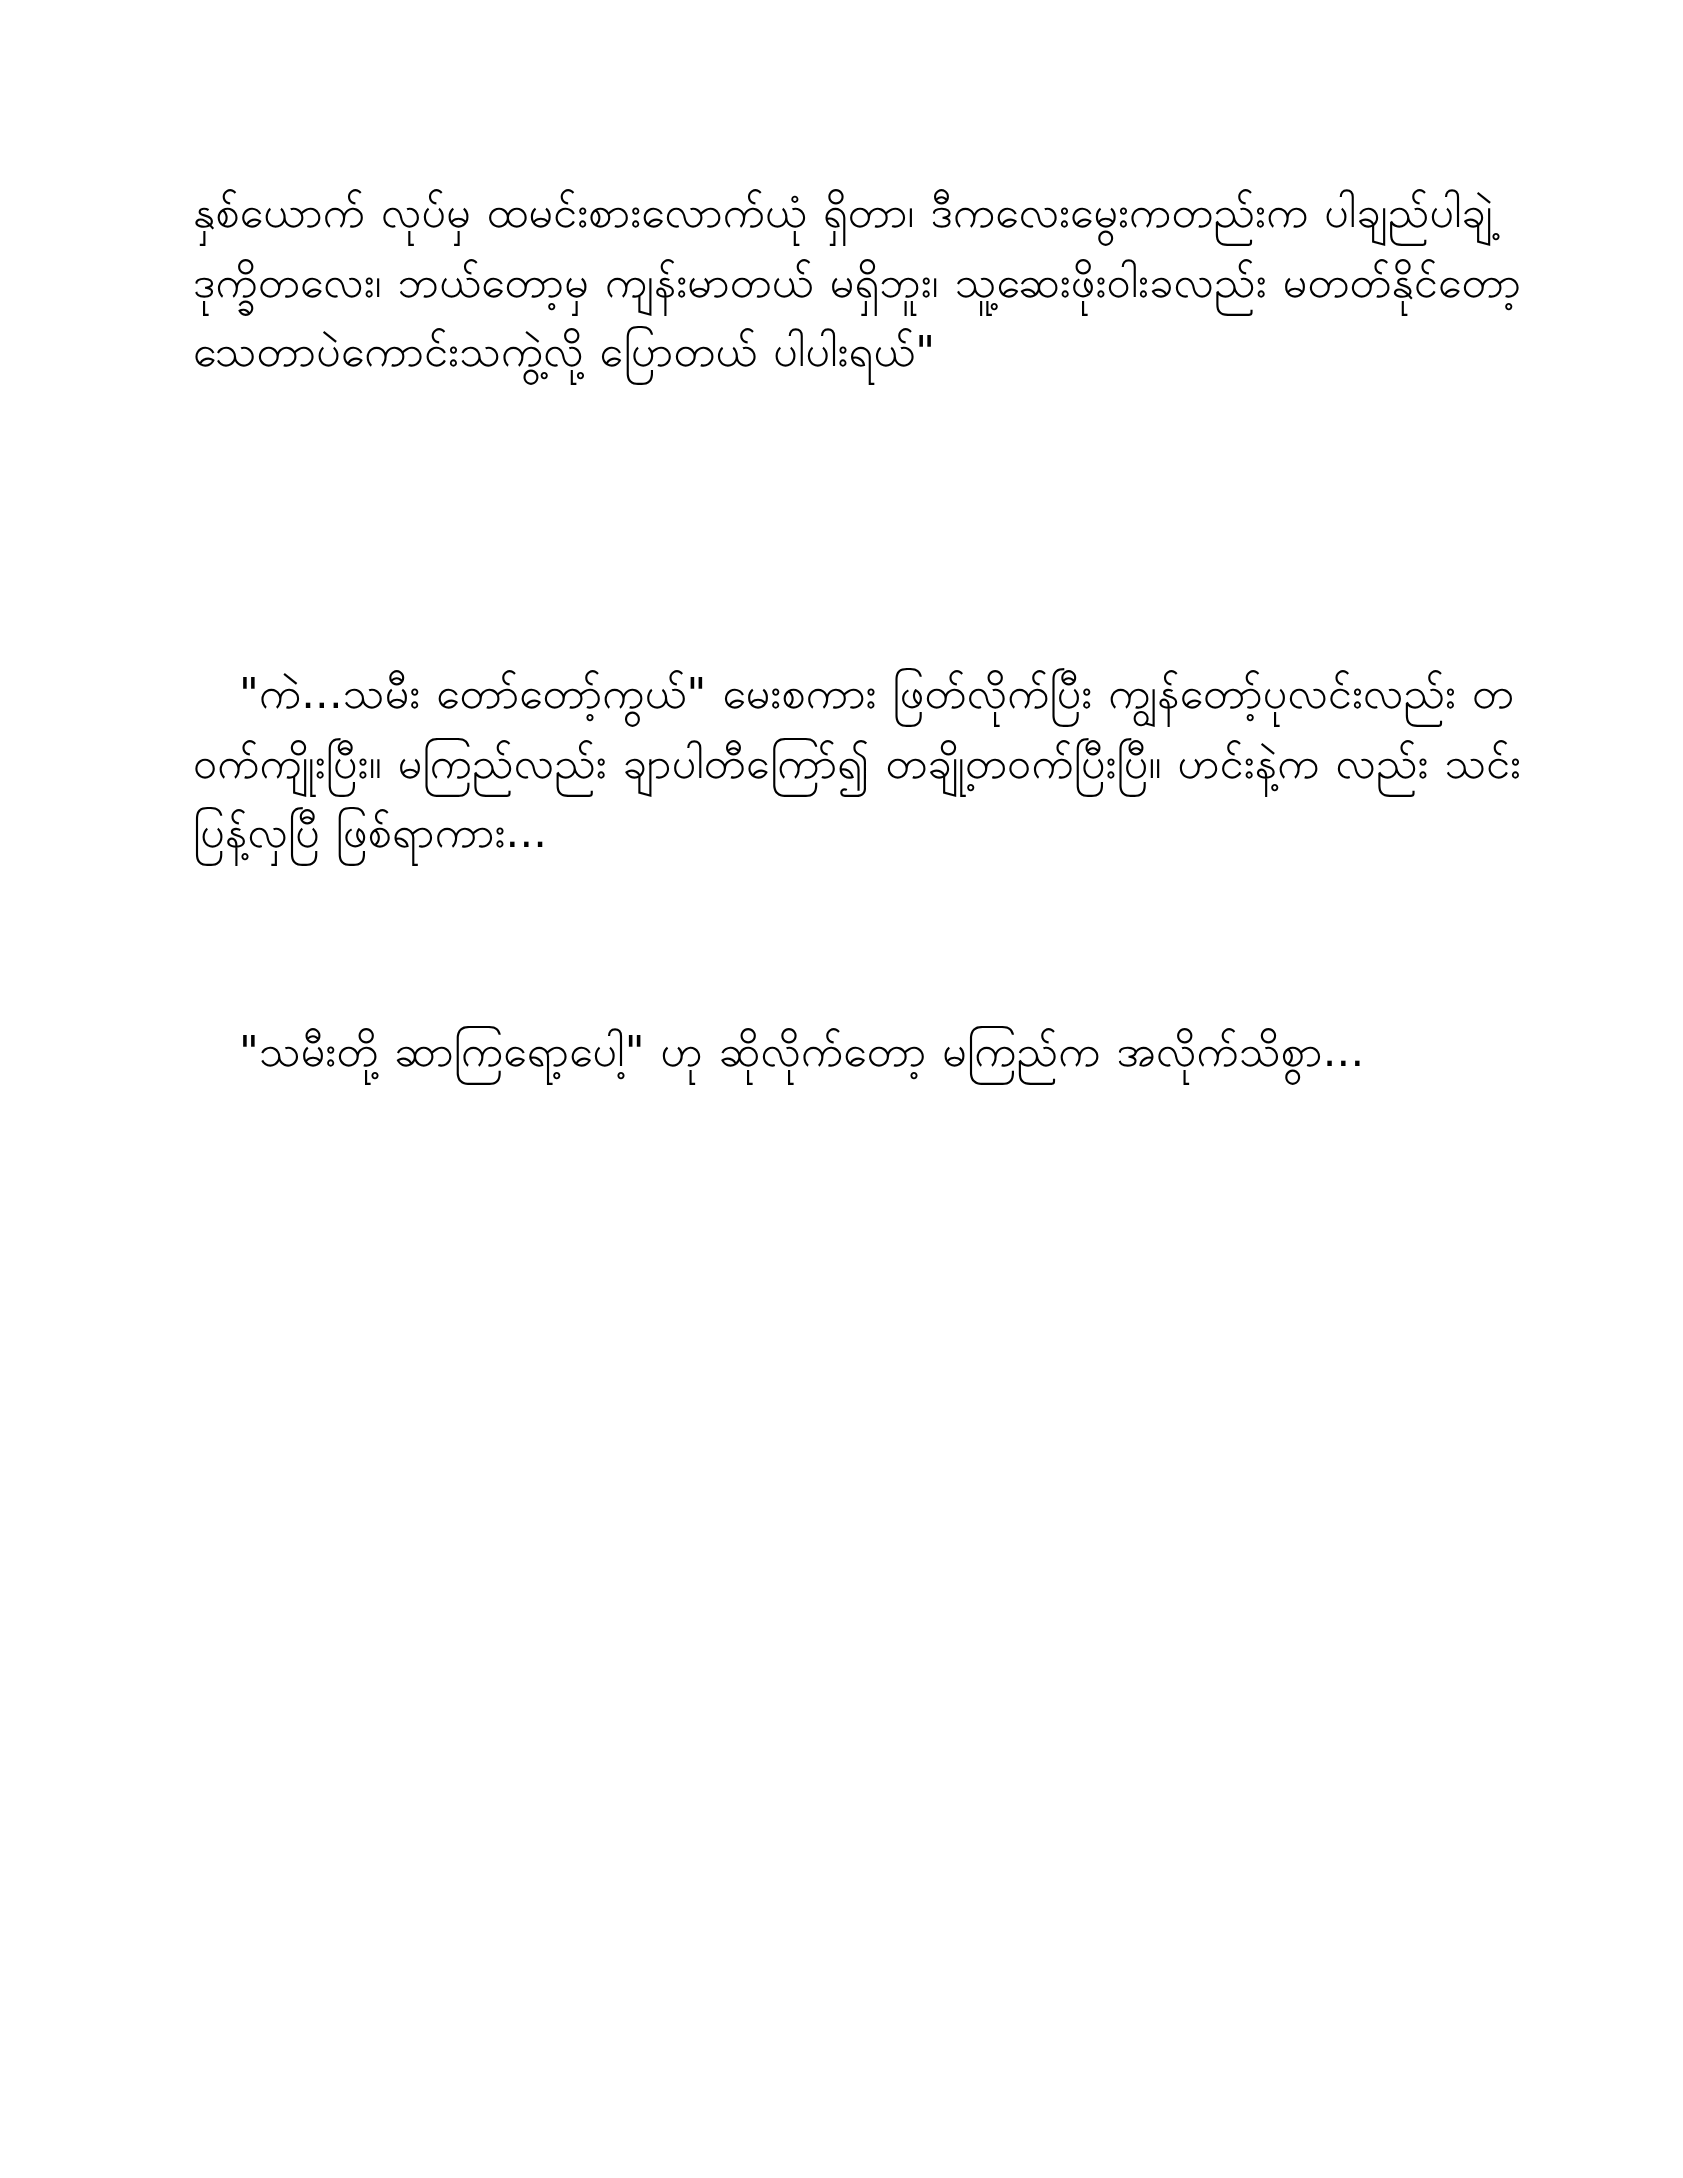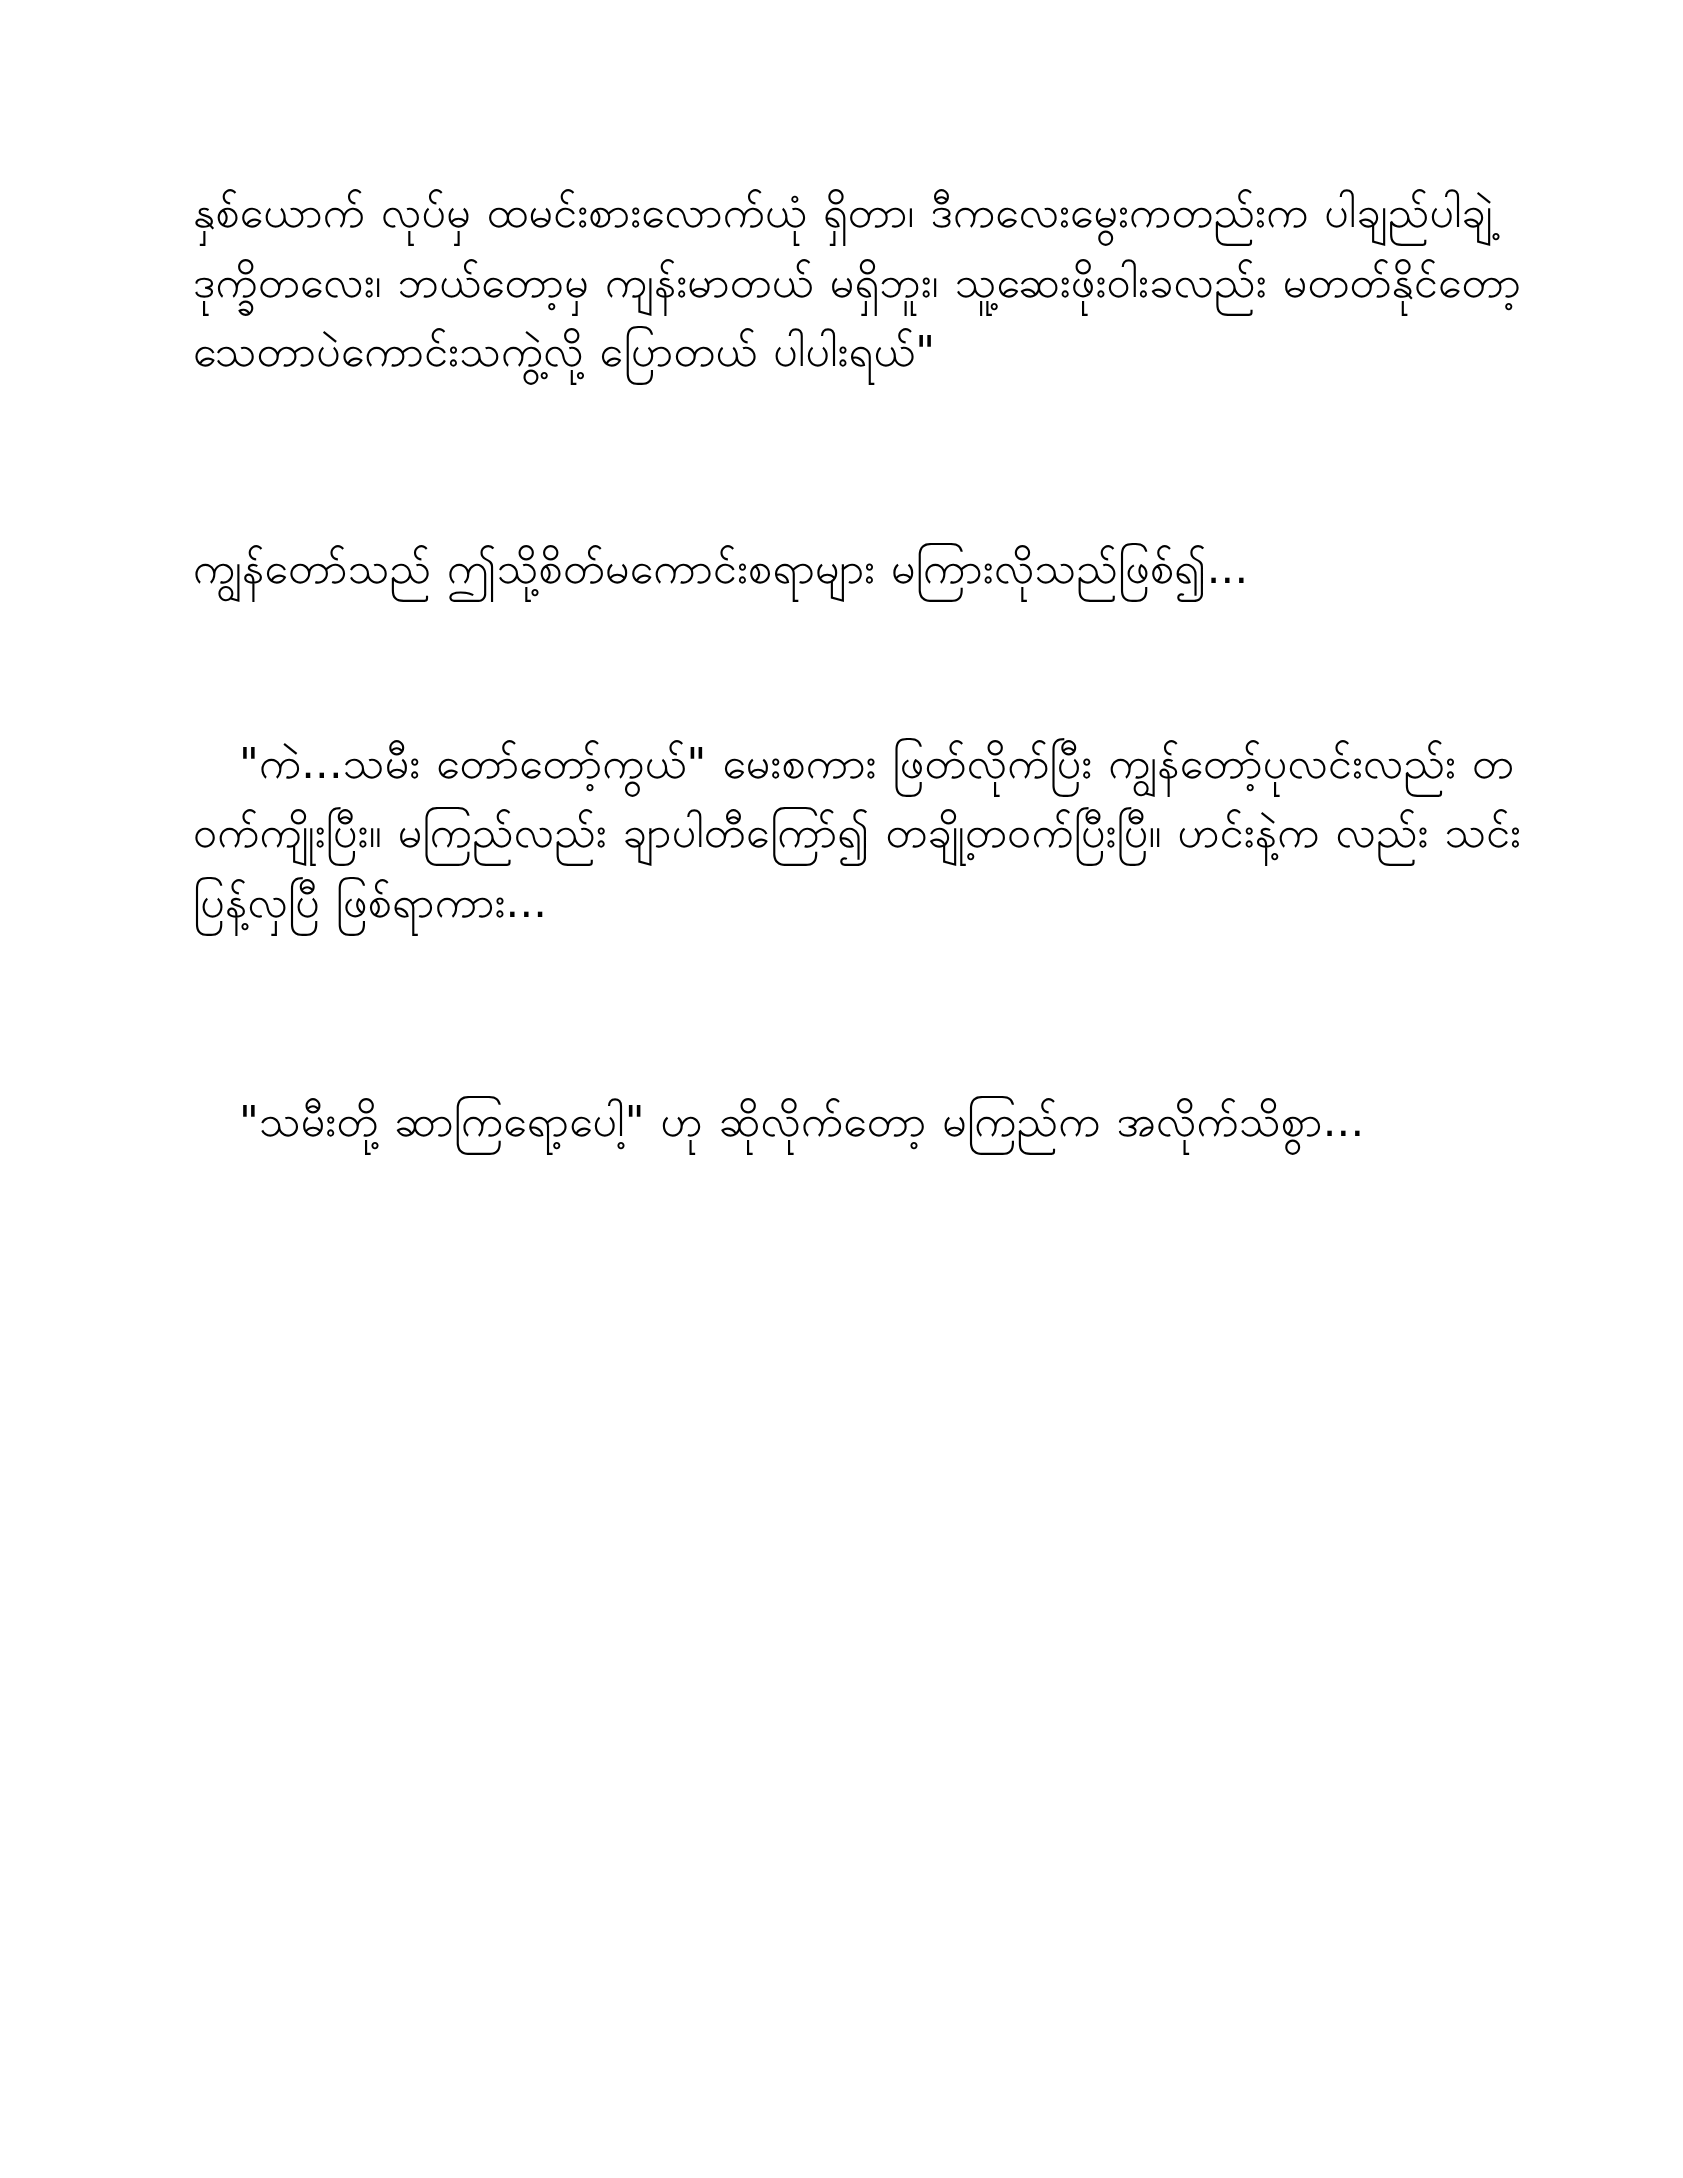--- a/index.html
+++ b/index.html
@@ -46,21 +46,20 @@
 </head>
 <body>
 
 <div class="page">
   <div class="doc-body">
 
     <p class="para">နှစ်ယောက် လုပ်မှ ထမင်းစားလောက်ယုံ ရှိတာ၊ ဒီကလေးမွေးကတည်းက ပါချည်ပါချဲ့ ဒုက္ခိတလေး၊ ဘယ်တော့မှ ကျန်းမာတယ် မရှိဘူး၊ သူ့ဆေးဖိုးဝါးခလည်း မတတ်နိုင်တော့ သေတာပဲကောင်းသကွဲ့လို့ ပြောတယ် ပါပါးရယ်"</p>
 
     <div class="gap-lg"></div>
 
-    <p class="para">ကျွန်တော်သည် ဤသို့စိတ်မကောင်းစရာများ မကြားလိုသည်ဖြစ်၍...</p>
 
     <div class="gap-md"></div>
 
     <p class="para indent">"ကဲ...သမီး တော်တော့်ကွယ်" မေးစကား ဖြတ်လိုက်ပြီး ကျွန်တော့်ပုလင်းလည်း တဝက်ကျိုးပြီး။ မကြည်လည်း ချာပါတီကြော်၍ တချို့တဝက်ပြီးပြီ။ ဟင်းနဲ့က လည်း သင်းပြန့်လှပြီ ဖြစ်ရာကား...</p>
 
     <div class="gap-xl"></div>
 
     <p class="para indent">"သမီးတို့ ဆာကြရော့ပေါ့" ဟု ဆိုလိုက်တော့ မကြည်က အလိုက်သိစွာ...</p>
 
   </div>

